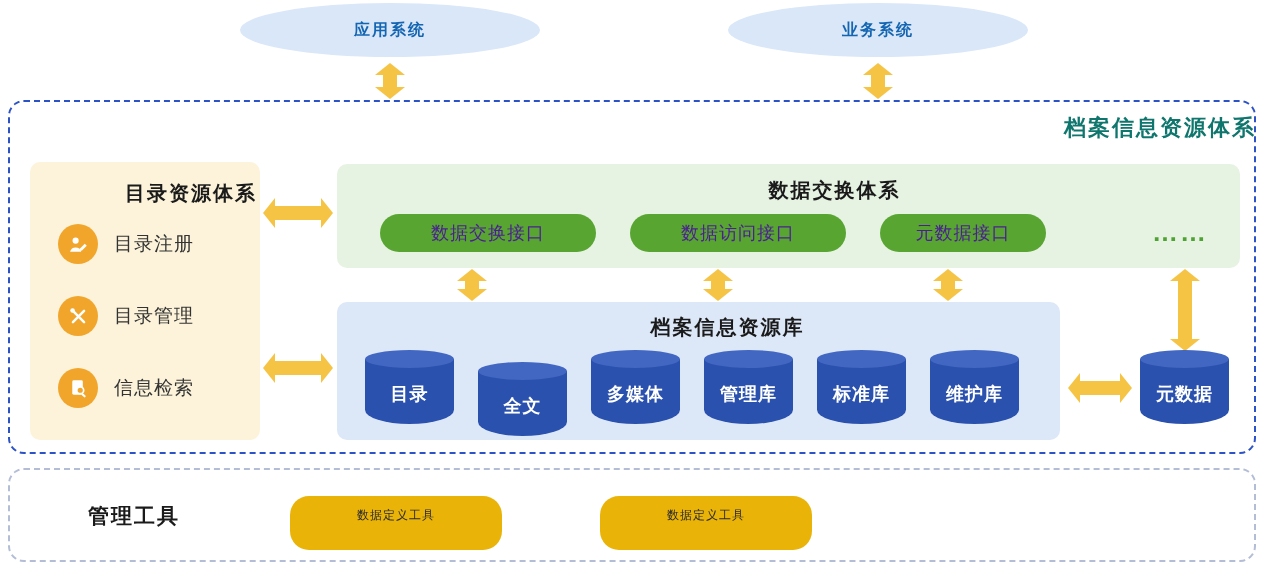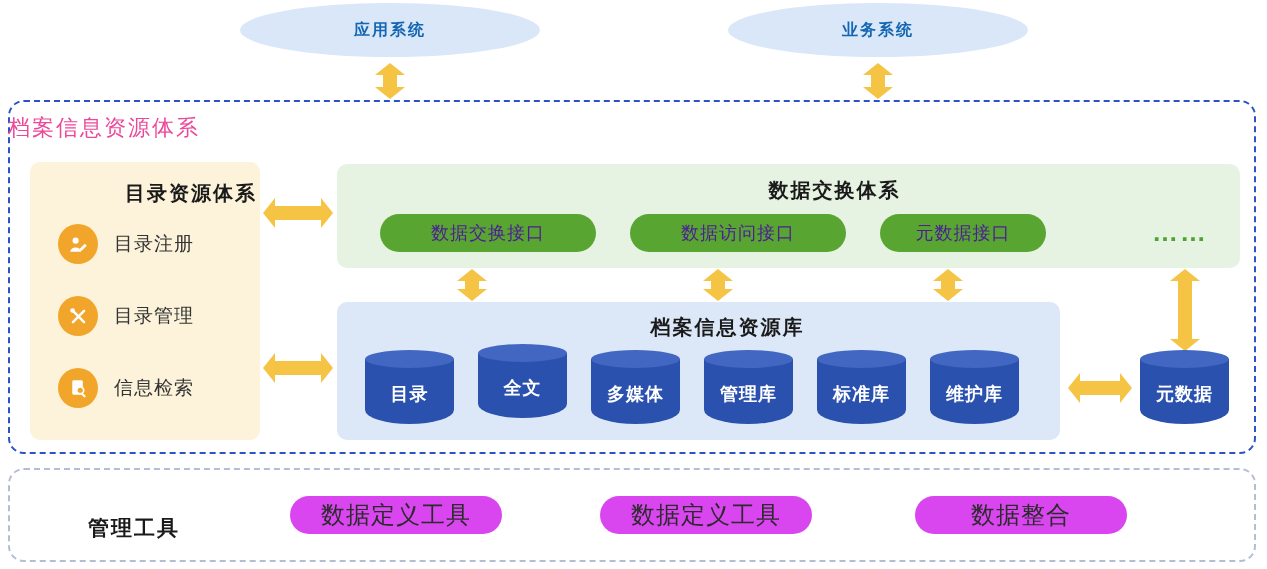--- a/index.html
+++ b/index.html
@@ -41,24 +41,24 @@
   }
   .tools-box{
     position:absolute;
     left:8px;top:468px;width:1248px;height:94px;
     border:2px dashed var(--tools-border);
     border-radius:16px;
     background:#ffffff;
   }
   .big-title{
     position:absolute;
-    text-align:left;
+    text-align:right;
     font-size:22px;
-    font-weight:normal;
-    color:#ec4899;
+    font-weight:bold;
+    color:#0f766e;
     letter-spacing:2px;
   }
   
   .catalog-panel{
     position:absolute;
     left:30px;top:162px;width:230px;height:278px;
     background:#fcf3da;
     border-radius:10px;
   }
   .panel-title{
@@ -168,29 +168,28 @@
     border-left:12px solid var(--arrow);}
   
   .tools-title{
     position:absolute;
     left:88px;top:497px;
     font-size:21px;
     font-weight:bold;
     color:#1a1a1a;
     line-height:38px;
     letter-spacing:2px;
-    margin-top:12px;
   }
   .pill-gray{
     position:absolute;
-    top:496px;height:38px;width:212px;
-    background:#d946ef;
+    top:496px;height:54px;width:212px;
+    background:#eab308;
     border-radius:19px;
     color:#2b2b2b;
-    font-size:24px;
+    font-size:12px;
     text-align:center;
     line-height:38px;
     letter-spacing:1px;
   }
 </style>
 </head>
 <body>
 
 <div class="canvas">
 
@@ -261,21 +260,21 @@
   <div class="va" style="left:1178px;top:281px;height:58px;"></div>
 
   <div class="repo-panel"></div>
   <div class="panel-title" style="left:351px;top:314px;width:661px;">档案信息资源库</div>
 
   <div class="cyl" style="left:365px;top:350px;">
     <div class="cyl-body"></div>
     <div class="cyl-top"></div>
     <div class="cyl-label">目录</div>
   </div>
-  <div class="cyl" style="left:478px;top:344px;">
+  <div class="cyl" style="left:478px;top:362px;">
     <div class="cyl-body"></div>
     <div class="cyl-top"></div>
     <div class="cyl-label">全文</div>
   </div>
   <div class="cyl" style="left:591px;top:350px;">
     <div class="cyl-body"></div>
     <div class="cyl-top"></div>
     <div class="cyl-label">多媒体</div>
   </div>
   <div class="cyl" style="left:704px;top:350px;">
@@ -299,15 +298,14 @@
   <div class="cyl" style="left:1140px;top:350px;">
     <div class="cyl-body"></div>
     <div class="cyl-top"></div>
     <div class="cyl-label">元数据</div>
   </div>
 
   <div class="tools-box"></div>
   <div class="tools-title">管理工具</div>
   <div class="pill-gray" style="left:290px;">数据定义工具</div>
   <div class="pill-gray" style="left:600px;">数据定义工具</div>
-  <div class="pill-gray" style="left:915px;">数据整合</div>
 
 </div>
 
 </body></html>

